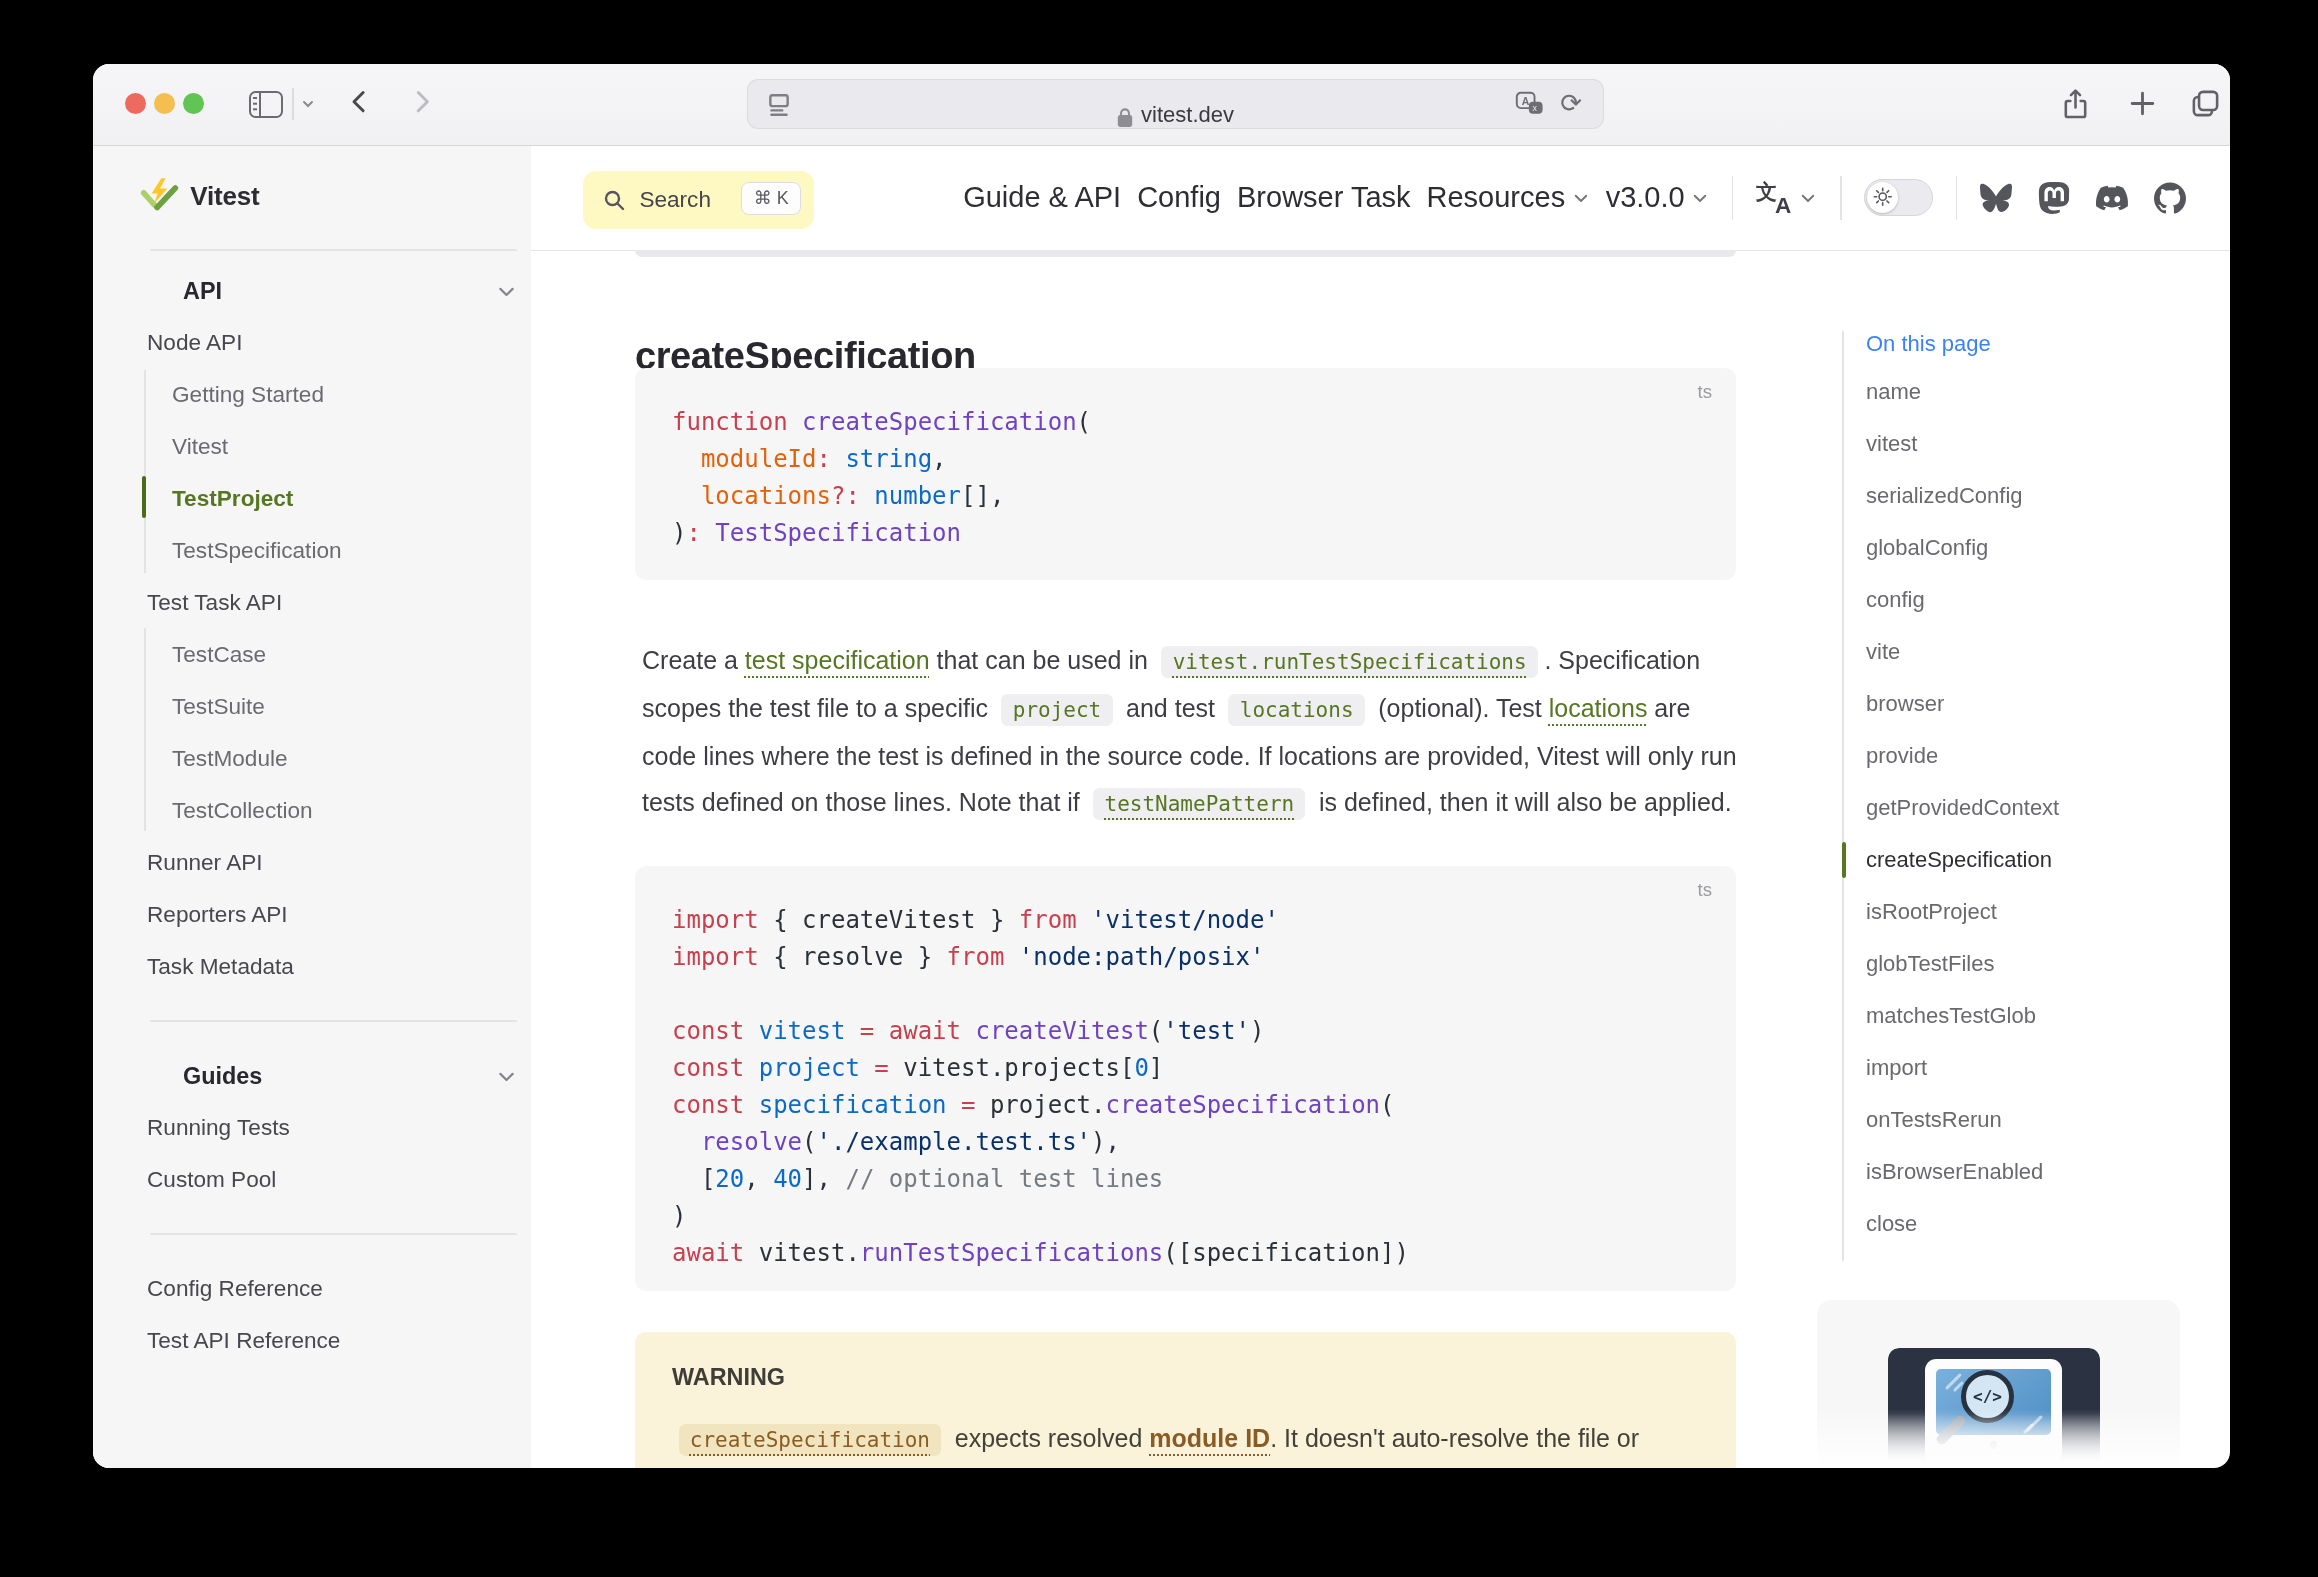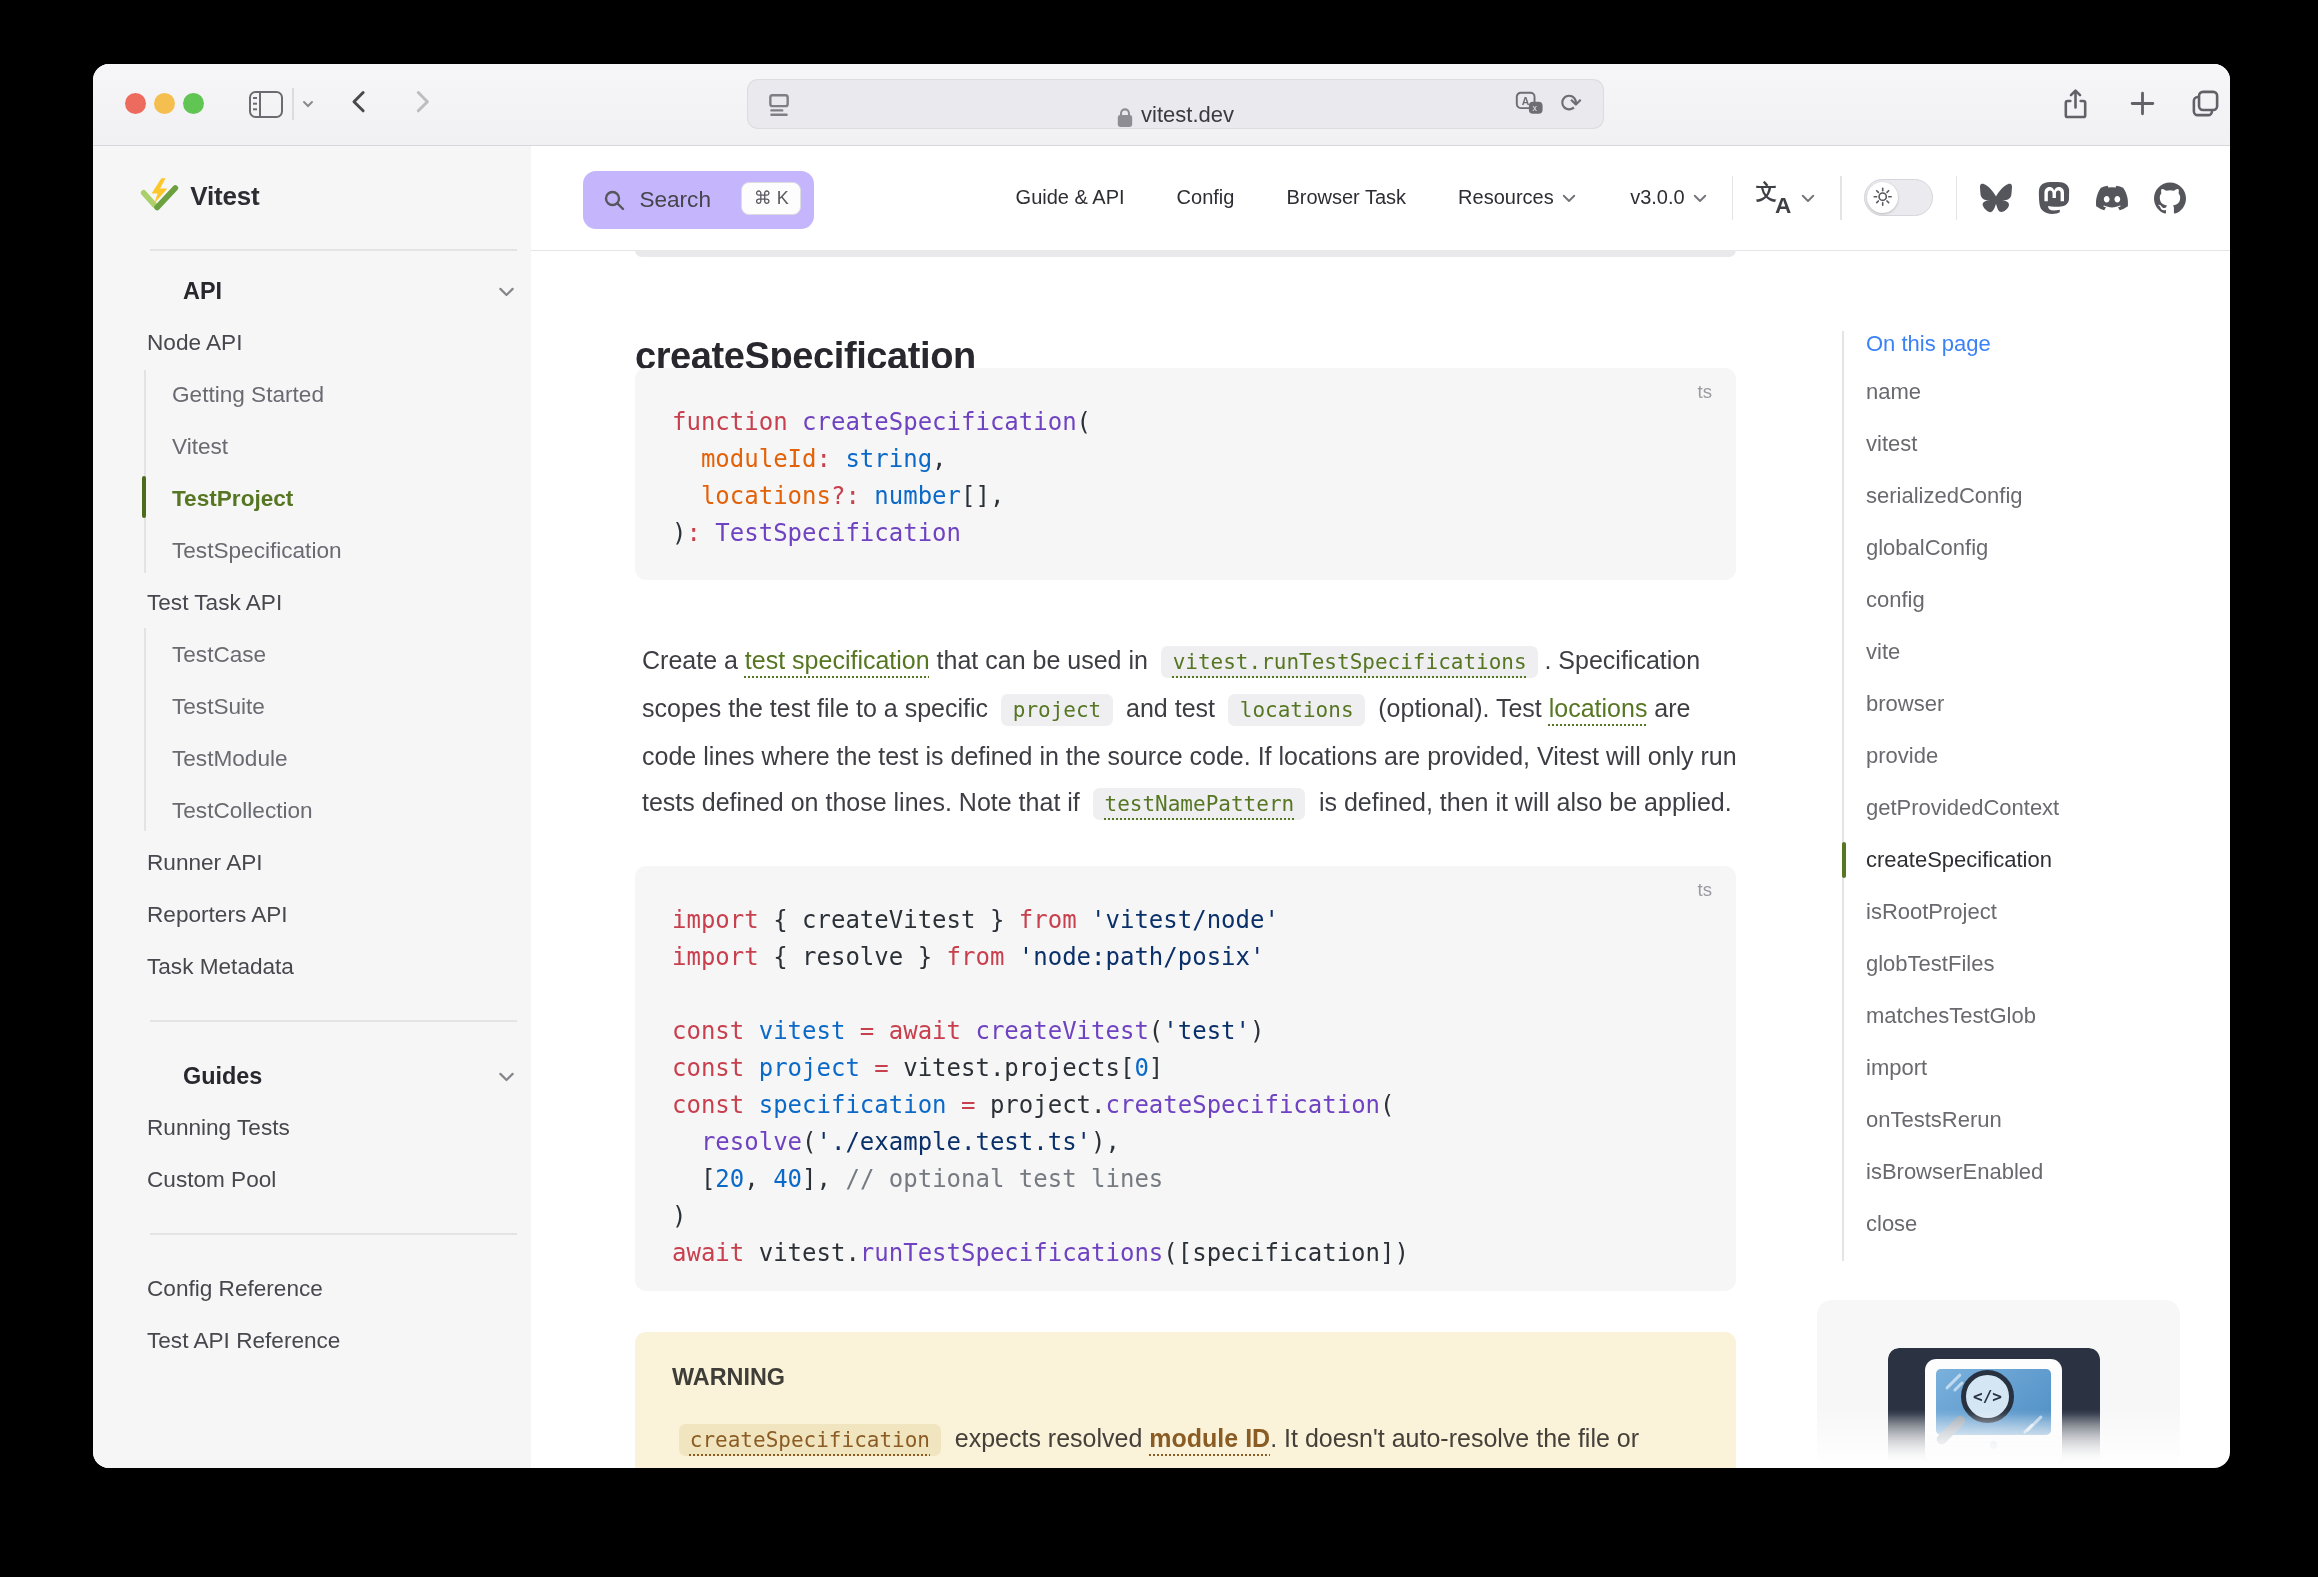--- a/index.html
+++ b/index.html
@@ -46,29 +46,29 @@
   .side-row.sub.active{color:#567622;font-weight:600;}
   .side-row .chev{position:absolute;right:13.7px;width:21px;height:21px;color:#85848b;}
   .side-div{height:57px;position:relative;}
   .side-div::before{content:"";position:absolute;left:57px;right:13.7px;top:27.4px;height:1.6px;background:#e4e4e6;}
   .guide-line{position:absolute;left:51px;width:1.6px;background:#e3e3e6;}
   #gl-1{top:224px;height:203px;} #gl-2{top:482px;height:203px;}
   #active-bar{position:absolute;left:49px;top:330px;width:4px;height:42px;background:#4e6b1d;border-radius:2.4px;}
   
   #siteheader{position:absolute;left:438px;right:0;top:82px;height:105px;background:#fff;
               border-bottom:1.6px solid #e4e4e7;box-sizing:border-box;}
-  #search-pill{position:absolute;left:52px;top:25px;width:231px;height:58px;border-radius:13px;background:#c4b5fd;
+  #search-pill{position:absolute;left:52px;top:25px;width:231px;height:58px;border-radius:13px;background:#fef9c3;
                display:flex;align-items:center;cursor:pointer;}
   #search-ic{width:24px;height:24px;margin-left:19.4px;color:#57565c;}
   #search-label{margin-left:13px;font-size:22.6px;color:#454449;}
   #search-kbd{position:absolute;right:13px;top:10.5px;padding:4.8px 11.3px;background:#fdfdfd;border:1.6px solid #dddce1;
               border-radius:8px;font-size:18px;color:#5a5960;}
   #nav{position:absolute;right:44px;top:0;height:103px;display:flex;align-items:center;}
   #nav-links{display:flex;align-items:center;}
-  .nav-link{display:flex;align-items:center;margin-left:52px;font-size:20px;font-weight:500;color:#2d2d33;cursor:pointer;}
+  .nav-link{display:flex;align-items:center;margin-left:16px;font-size:29px;font-weight:500;color:#2d2d33;cursor:pointer;}
   .nav-chev{width:18px;height:18px;margin-left:6.5px;color:#74737a;}
   .chev svg{display:block;width:100%;height:100%;}
   .nav-sep{width:1.6px;height:44px;background:#e4e4e7;margin:0 22.6px;}
   #lang-btn{display:flex;align-items:center;cursor:pointer;color:#3f3f46;}
   #lang-glyph{position:relative;width:37px;height:36px;}
   #lang-glyph .g1{position:absolute;left:0;top:-1.6px;font-size:21px;font-weight:600;}
   #lang-glyph .g2{position:absolute;right:1.6px;bottom:-3.2px;font-size:22.6px;font-weight:600;}
   #theme-toggle{position:relative;width:69px;height:37px;border-radius:18.6px;background:#ebebef;
                 border:1.6px solid #d5d5db;box-sizing:border-box;cursor:pointer;}
   #toggle-knob{position:absolute;left:1.6px;top:1.6px;width:31px;height:31px;border-radius:50%;background:#fff;

